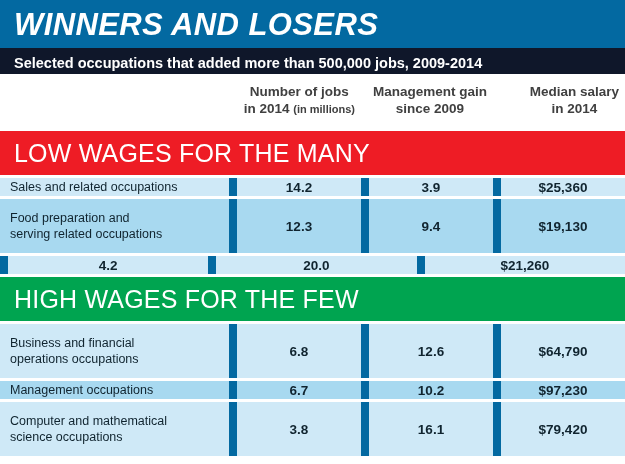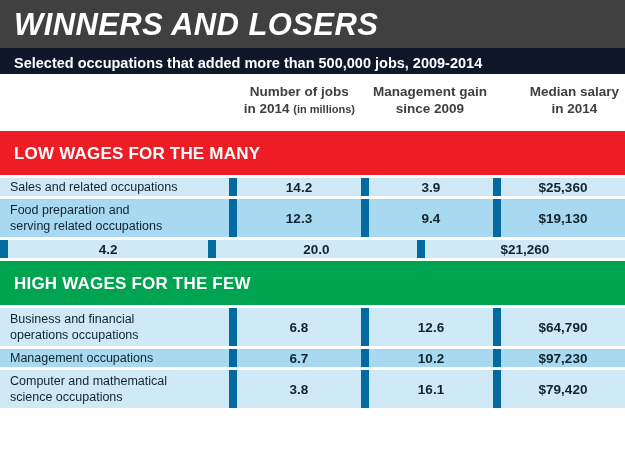--- a/index.html
+++ b/index.html
@@ -15,21 +15,21 @@
   }
   .infographic {
     width: 625px;
     height: 464px;
     position: relative;
     box-sizing: border-box;
     background: #ffffff;
   }
   
   .title-bar {
-    background: #404040;
+    background: #0369a1;
     height: 48px;
     display: flex;
     align-items: center;
     padding: 0 14px;
     box-sizing: border-box;
   }
   .title-bar .title {
     color: #ffffff;
     font-size: 31px;
     font-weight: bold;
@@ -86,22 +86,22 @@
     display: flex;
     align-items: center;
     padding: 0 14px;
     box-sizing: border-box;
     margin-top: 3px;
   }
   .section-banner.red { background: #ee1c25; }
   .section-banner.green { background: #00a450; }
   .section-banner .sec-title {
     color: #ffffff;
-    font-size: 17px;
-    font-weight: bold;
+    font-size: 25px;
+    font-weight: normal;
     letter-spacing: 0.2px;
     line-height: 1;
   }
   
   .rows { display: block; }
   .data-row {
     display: flex;
     align-items: stretch;
     margin-top: 3px;
   }
@@ -121,21 +121,21 @@
     display: flex;
     align-items: center;
     justify-content: center;
     font-size: 13.5px;
     font-weight: bold;
     color: #10242f;
     box-sizing: border-box;
     border-left: 8px solid #0369a1;
   }
   .data-row.h1 { height: 18px; }
-  .data-row.h2 { height: 38px; border-radius: 13px; }
+  .data-row.h2 { height: 54px; border-radius: 13px; }
   .shade-a .r-label, .shade-a .r-val { background: #cfe9f7; }
   .shade-b .r-label, .shade-b .r-val { background: #a8d9f0; }
 </style>
 </head>
 <body>
 
 <div class="infographic">
 
   <div class="title-bar">
     <div class="title">WINNERS AND LOSERS</div>

